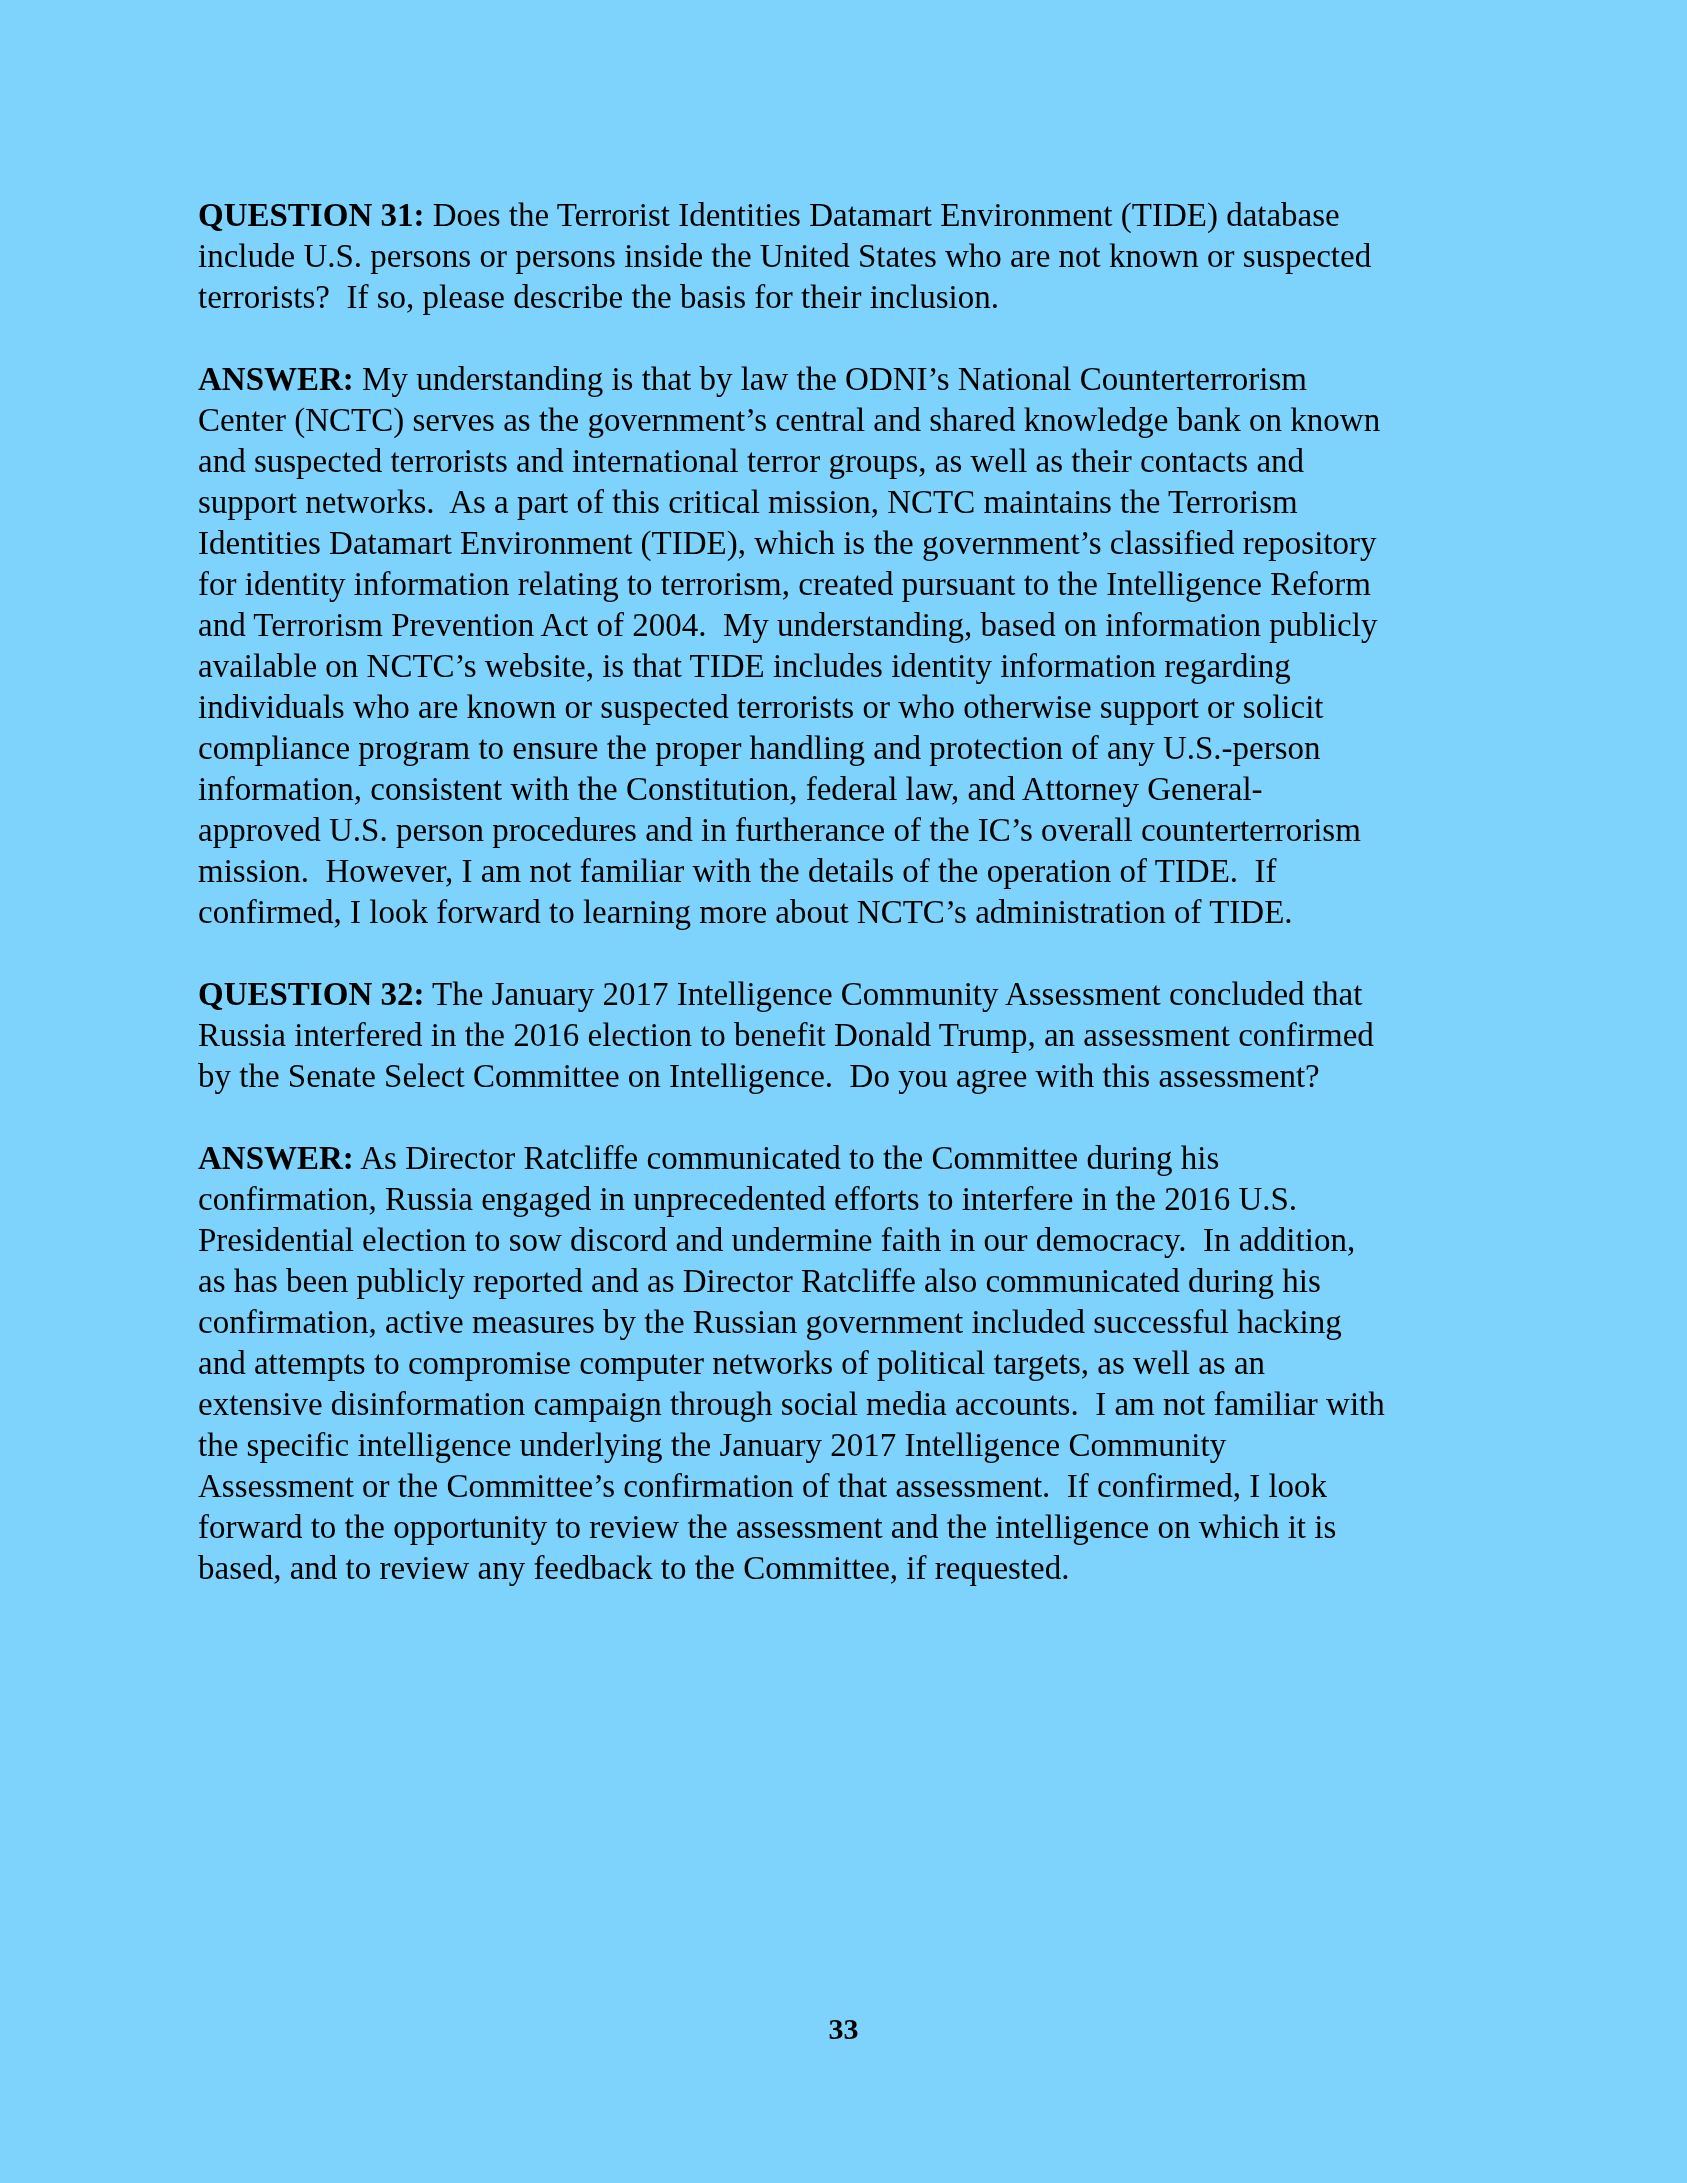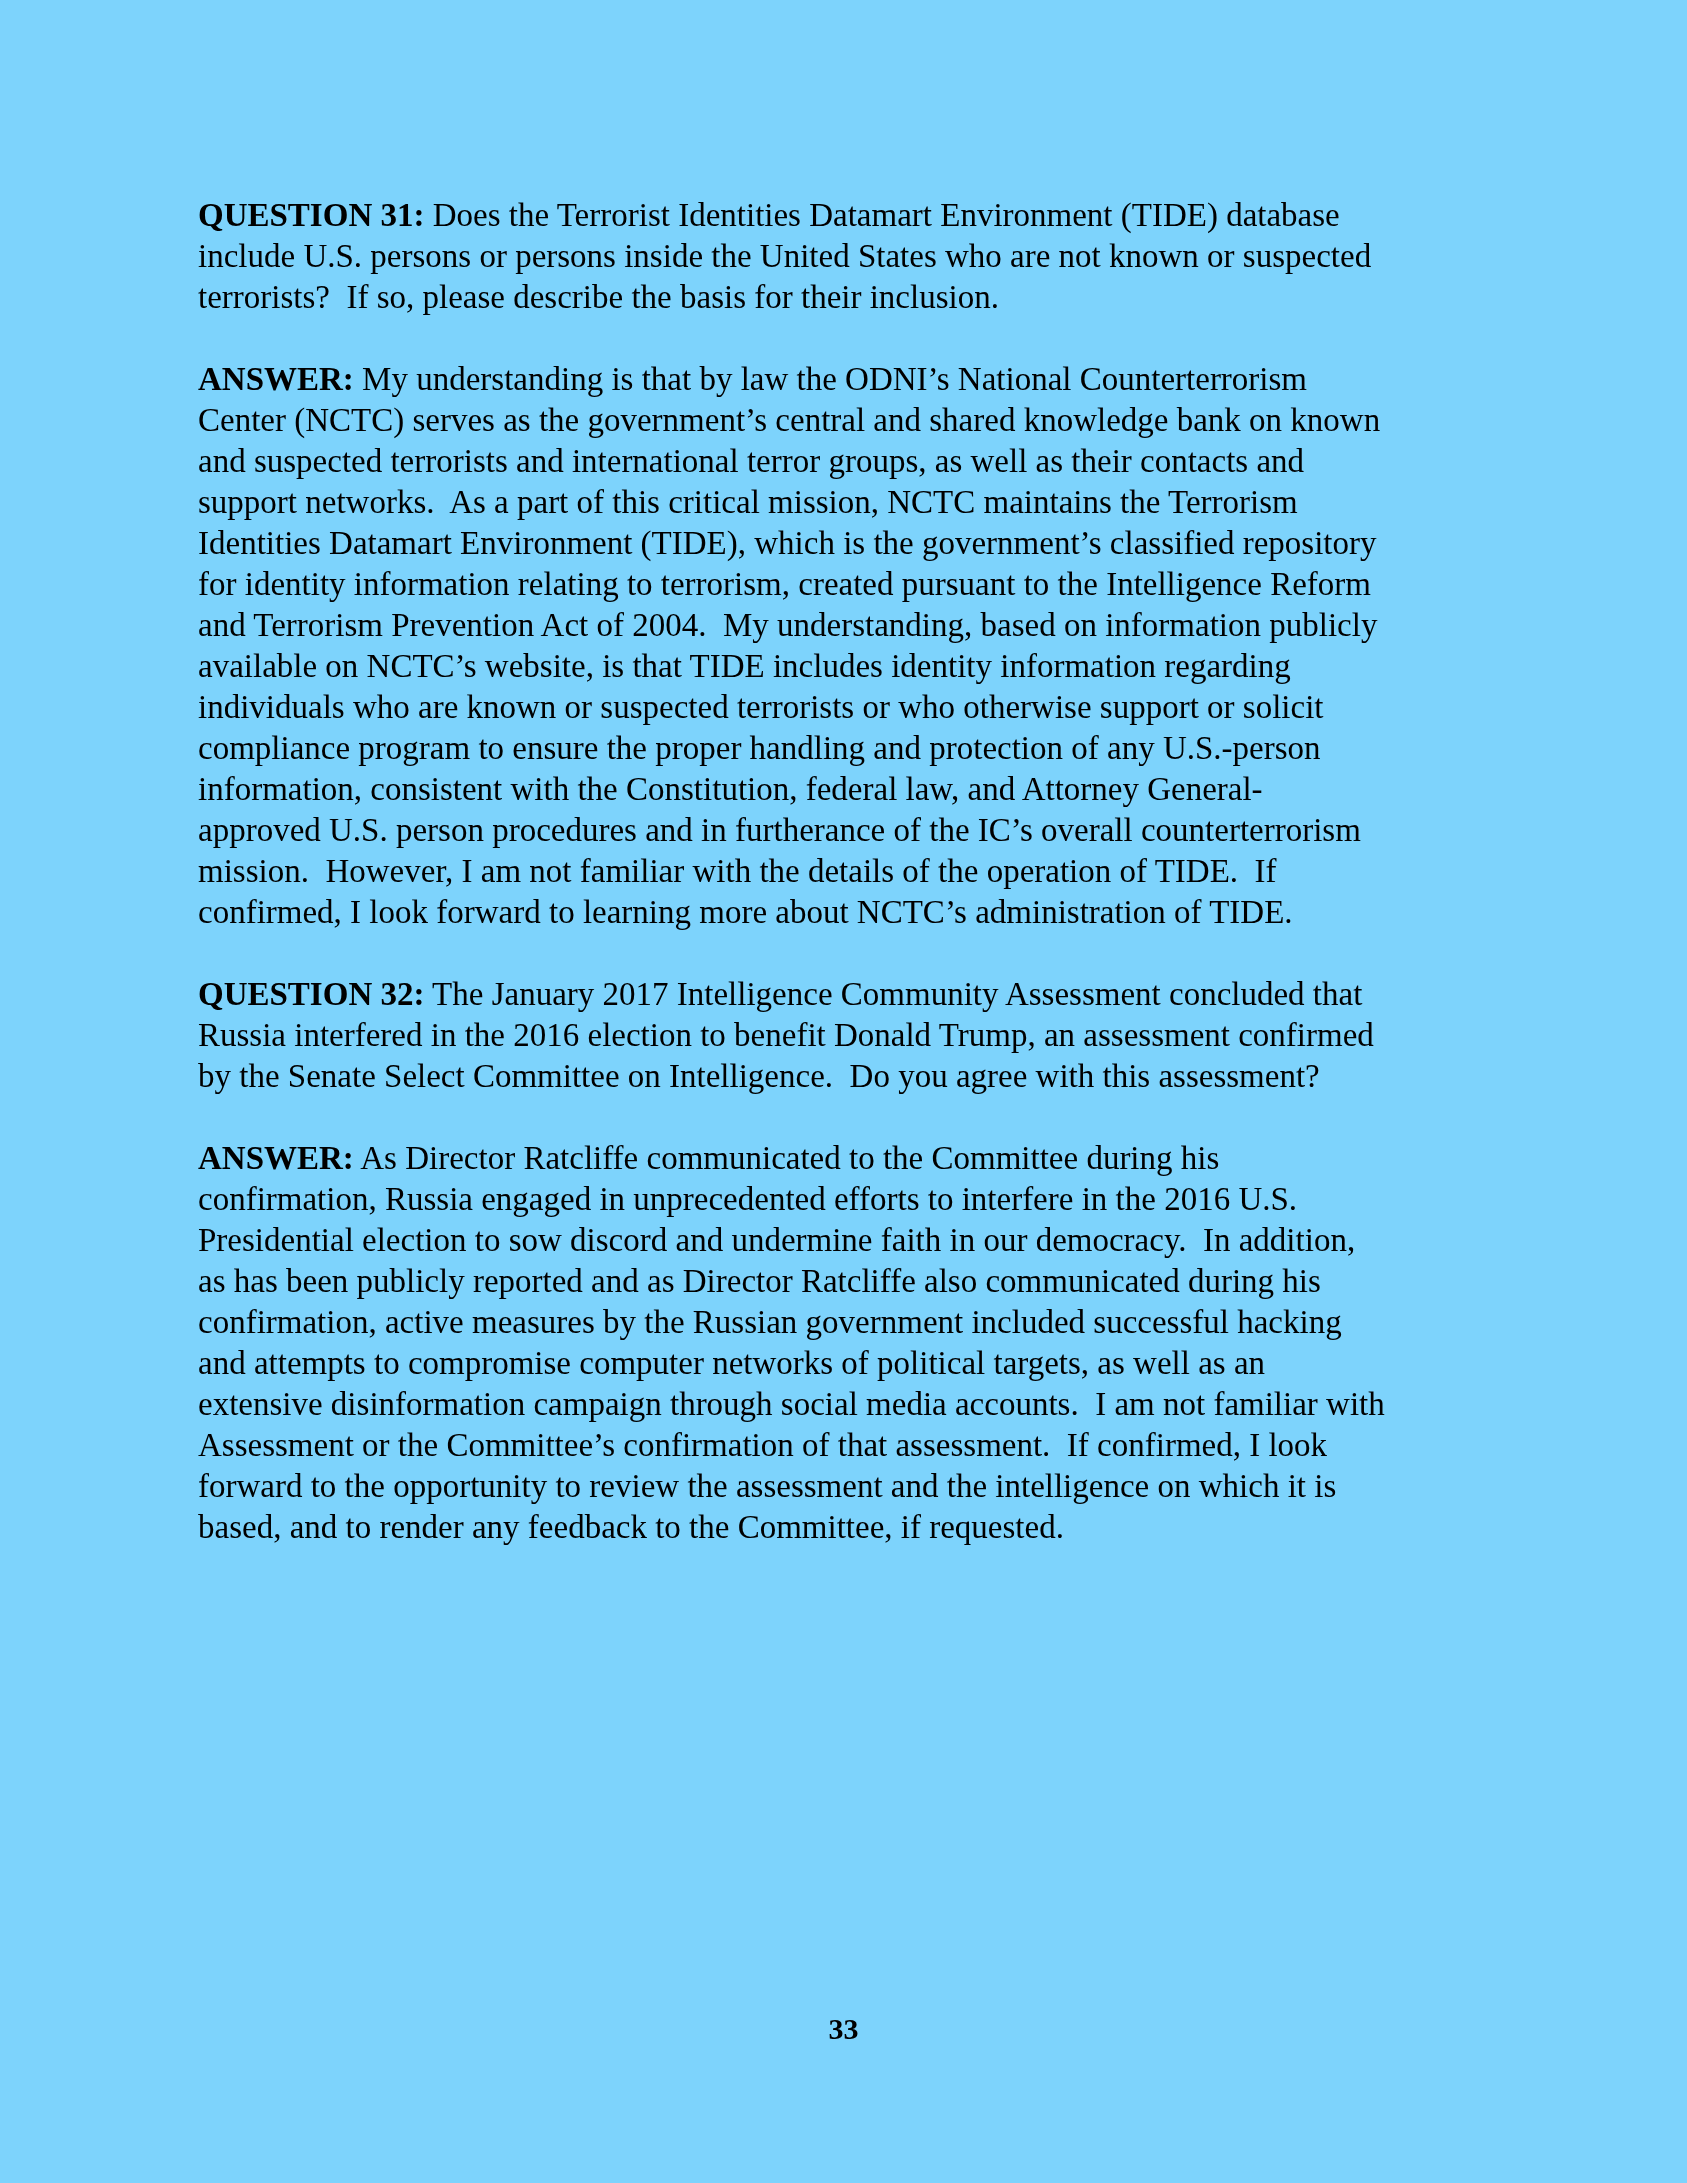--- a/index.html
+++ b/index.html
@@ -90,22 +90,23 @@
     </div>
 
     <div class="block">
       <span class="line"><span class="label">ANSWER:</span><span> As Director Ratcliffe communicated to the Committee during his</span></span>
       <span class="line">confirmation, Russia engaged in unprecedented efforts to interfere in the 2016 U.S.</span>
       <span class="line">Presidential election to sow discord and undermine faith in our democracy.  In addition,</span>
       <span class="line">as has been publicly reported and as Director Ratcliffe also communicated during his</span>
       <span class="line">confirmation, active measures by the Russian government included successful hacking</span>
       <span class="line">and attempts to compromise computer networks of political targets, as well as an</span>
       <span class="line">extensive disinformation campaign through social media accounts.  I am not familiar with</span>
+      <span class="line">the specific intelligence underlying the January 2017 Intelligence Community</span>
       <span class="line">Assessment or the Committee’s confirmation of that assessment.  If confirmed, I look</span>
       <span class="line">forward to the opportunity to review the assessment and the intelligence on which it is</span>
-      <span class="line">based, and to render any feedback to the Committee, if requested.</span>
+      <span class="line">based, and to review any feedback to the Committee, if requested.</span>
     </div>
 
   </div>
 
   <div class="page-number">33</div>
 </div>
 
 
 </body></html>

